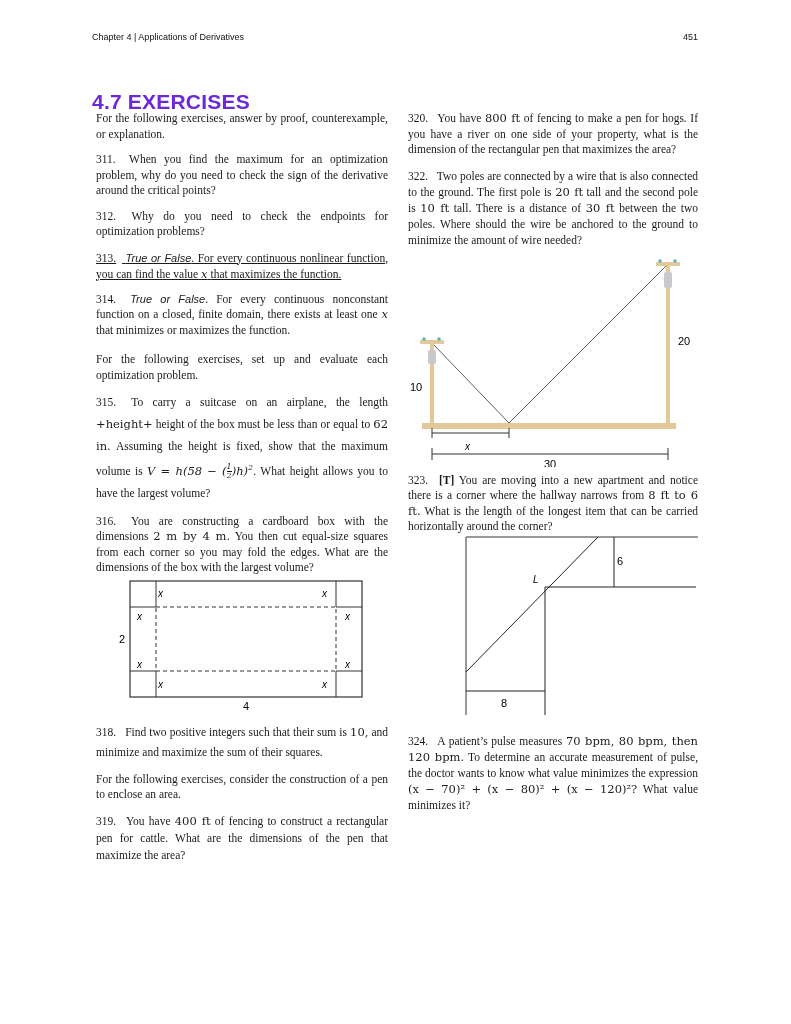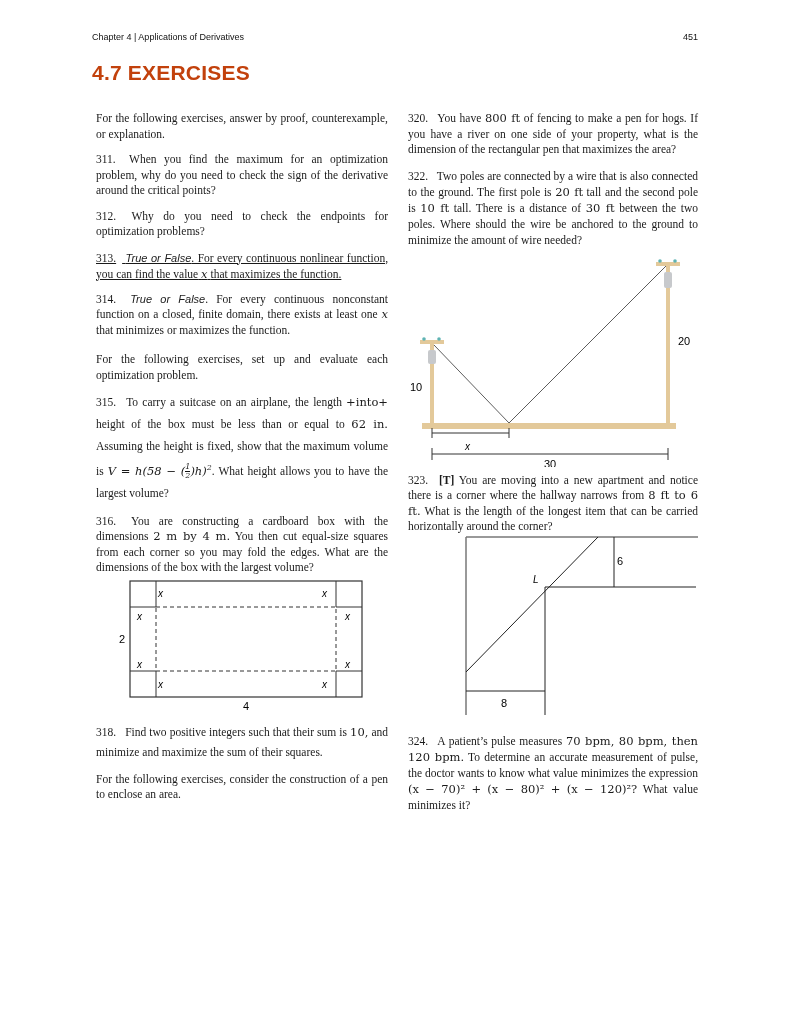--- a/index.html
+++ b/index.html
@@ -1,20 +1,20 @@
 <!DOCTYPE html>
 <html><head>
 <meta charset="utf-8">
 <style>
   html, body { margin: 0; padding: 0; background: #ffffff; }
   body { width: 791px; height: 1024px; position: relative; overflow: hidden; color: #1a1a1a; }
   .running-head { position: absolute; top: 32px; left: 92px; width: 606px; font-family: "Liberation Sans", sans-serif; font-size: 9px; color: #111; }
   .running-head .chap { position: absolute; left: 0; top: 0; }
   .running-head .pnum { position: absolute; right: 0; top: 0; }
-  .section-title { position: absolute; top: 61px; left: 92px; font-family: "Liberation Sans", sans-serif; font-weight: bold; font-size: 21px; color: #c2410c; letter-spacing: 0.2px; }
+  .section-title { position: absolute; top: 90px; left: 92px; font-family: "Liberation Sans", sans-serif; font-weight: bold; font-size: 21px; color: #6d28d9; letter-spacing: 0.2px; }
   .col { position: absolute; font-family: "Liberation Serif", serif; font-size: 11.5px; line-height: 15.5px; text-align: justify; }
   .col.left { left: 96px; top: 111px; width: 292px; }
   .col.right { left: 408px; top: 111px; width: 290px; }
   .para { margin: 0 0 10px 0; }
   .num { margin-right: 6px; }
   .it { font-style: italic; font-family: "Liberation Sans", sans-serif; font-size: 11px; }
   .m { font-family: "DejaVu Serif", serif; font-size: 11.5px; }
   .mi { font-family: "DejaVu Serif", serif; font-style: italic; }
   .tall { line-height: 22px; }
   .fig { position: relative; display: block; margin: 4px 0 10px 0; }
@@ -59,21 +59,21 @@
     <span class="it">True or False</span><span>. For every continuous nonconstant function on a closed, finite domain, there exists at least one</span>
     <span class="mi">x</span>
     <span>that minimizes or maximizes the function.</span>
   </p>
 
   <p class="para" style="margin-top:14px;">For the following exercises, set up and evaluate each optimization problem.</p>
 
   <p class="para tall" style="line-height:22px; margin-top:-2px;">
     <span class="num">315.</span>
     <span>To carry a suitcase on an airplane, the length</span>
-    <span class="m">+into+</span>
+    <span class="m">+height+</span>
     <span>height of the box must be less than or equal to</span>
     <span class="m">62 in.</span>
     <span>Assuming the height is fixed, show that the maximum volume is</span>
     <span class="mi"><span>V = h(58 − (</span><span class="frac"><span>1</span><span class="d">2</span></span><span>)h)</span><sup>2</sup></span><span>. What height allows you to have the largest volume?</span>
   </p>
 
   <p class="para" style="margin-bottom:2px;">
     <span class="num">316.</span>
     <span>You are constructing a cardboard box with the dimensions</span>
     <span class="m">2 m by 4 m.</span>
@@ -106,20 +106,26 @@
 
   <p class="para" style="line-height:20px;">
     <span class="num">318.</span>
     <span>Find two positive integers such that their sum is</span>
     <span class="m">10,</span>
     <span>and minimize and maximize the sum of their squares.</span>
   </p>
 
   <p class="para">For the following exercises, consider the construction of a pen to enclose an area.</p>
 
+  <p class="para" style="line-height:17px;">
+    <span class="num">319.</span>
+    <span>You have</span>
+    <span class="m">400 ft</span>
+    <span>of fencing to construct a rectangular pen for cattle. What are the dimensions of the pen that maximize the area?</span>
+  </p>
 </div>
 
 <div class="col right">
   <p class="para">
     <span class="num">320.</span>
     <span>You have</span>
     <span class="m">800 ft</span>
     <span>of fencing to make a pen for hogs. If you have a river on one side of your property, what is the dimension of the rectangular pen that maximizes the area?</span>
   </p>
 

